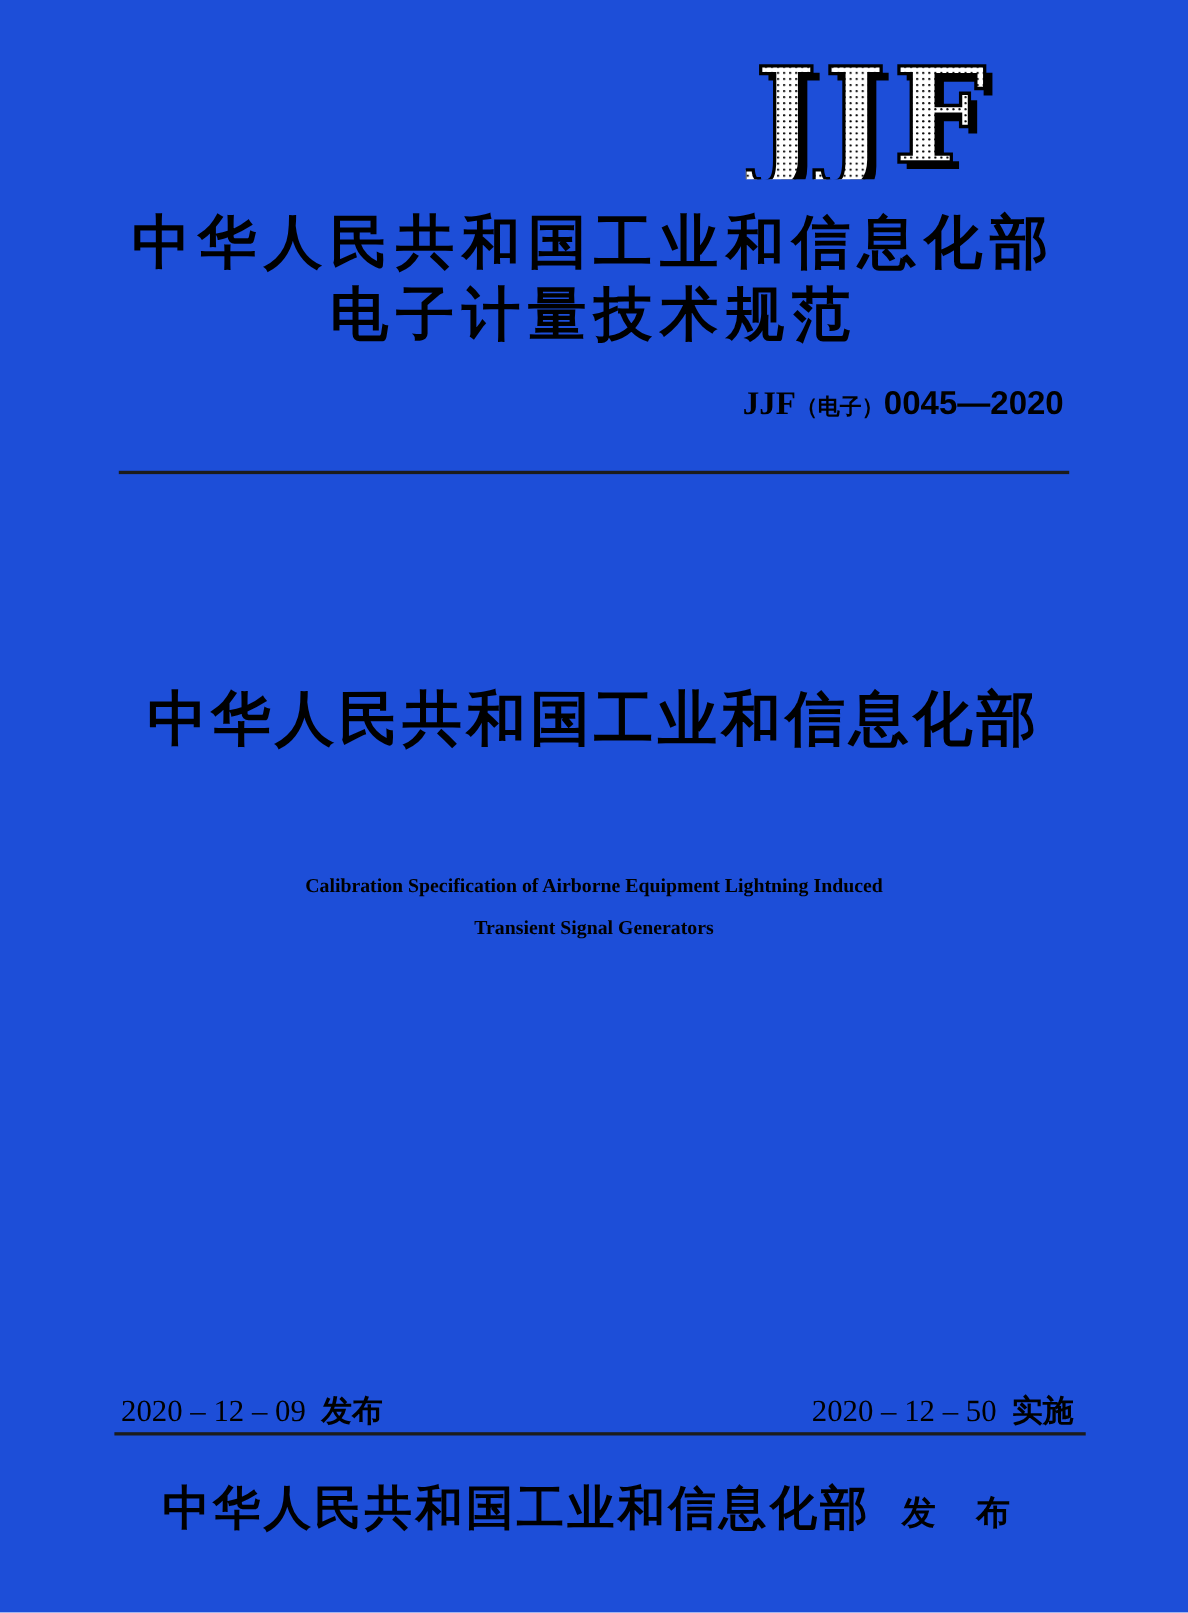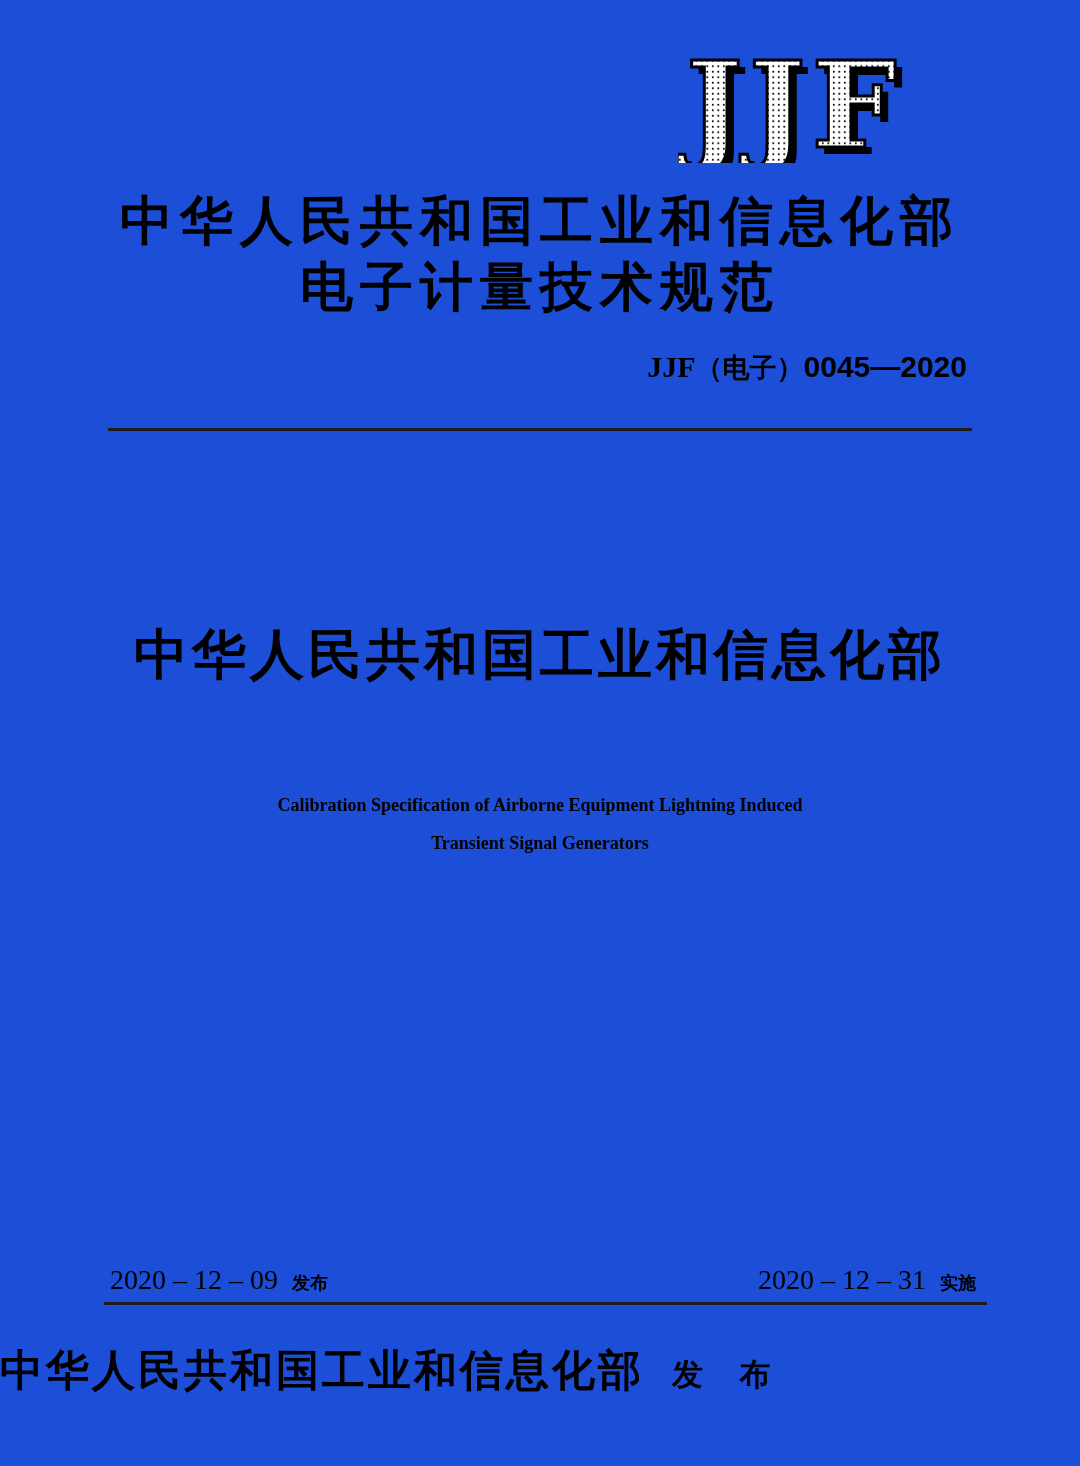--- a/index.html
+++ b/index.html
@@ -42,21 +42,21 @@
   
   .doc-number {
     position: absolute;
     right: 113px;
     top: 350px;
     font-weight: bold;
     font-size: 30px;
     white-space: nowrap;
   }
   .dn-prefix { font-family: "Liberation Serif", "DejaVu Serif", serif; }
-  .dn-middle { font-family: Liberation Serif, serif; font-size: 27px; }
+  .dn-middle { font-family: Liberation Serif, serif; font-size: 20px; }
   .dn-num    { font-family: "Liberation Sans", "DejaVu Sans", sans-serif; }
 
   .rule {
     position: absolute;
     height: 3px;
     background: #1c1c1c;
   }
   .rule-top    { left: 108px; width: 864px; top: 428px; }
   .rule-bottom { left: 104px; width: 883px; top: 1302px; }
 
@@ -97,30 +97,30 @@
     align-items: baseline;
     white-space: nowrap;
   }
   .date-num {
     font-family: Liberation Serif, serif;
     font-size: 28px;
   }
   .date-label {
     font-family: "Liberation Sans", "DejaVu Sans", sans-serif;
     font-weight: bold;
-    font-size: 18px;
+    font-size: 28px;
     margin-left: 10px;
   }
 
   
   .footer {
     position: absolute;
     left: 0; right: 0;
     top: 1342px;
-    text-align: left;
+    text-align: center;
     white-space: nowrap;
   }
   .pub-name {
     font-family: "Liberation Serif", "DejaVu Serif", serif;
     font-weight: bold;
     font-size: 43px;
     letter-spacing: 3px;
   }
   .pub-label {
     font-family: "Liberation Sans", "DejaVu Sans", sans-serif;
@@ -167,21 +167,21 @@
     <div>Calibration Specification of Airborne Equipment Lightning Induced</div>
     <div>Transient Signal Generators</div>
   </div>
 
   <div class="dates-row">
     <div class="date-left">
       <span class="date-num">2020 – 12 – 09</span>
       <span class="date-label">发布</span>
     </div>
     <div class="date-right">
-      <span class="date-num">2020 – 12 – 31</span>
+      <span class="date-num">2020 – 12 – 50</span>
       <span class="date-label">实施</span>
     </div>
   </div>
 
   <div class="rule rule-bottom"></div>
 
   <div class="footer">
     <span class="pub-name">中华人民共和国工业和信息化部</span>
     <span class="pub-label">发 布</span>
   </div>

